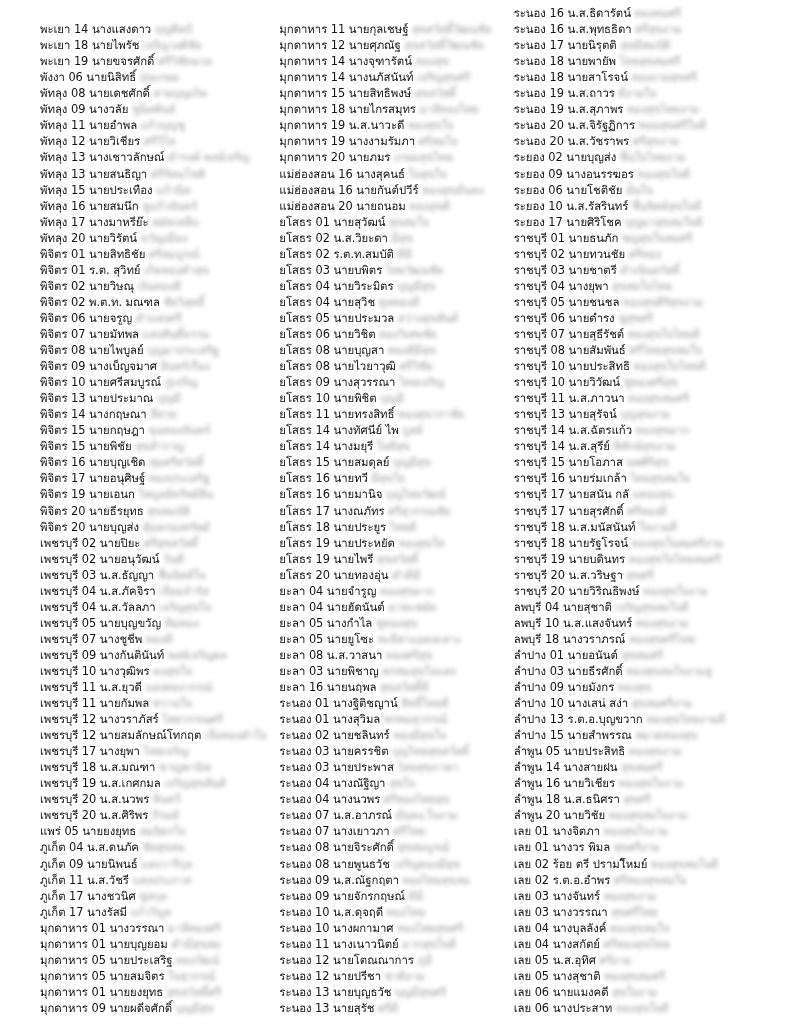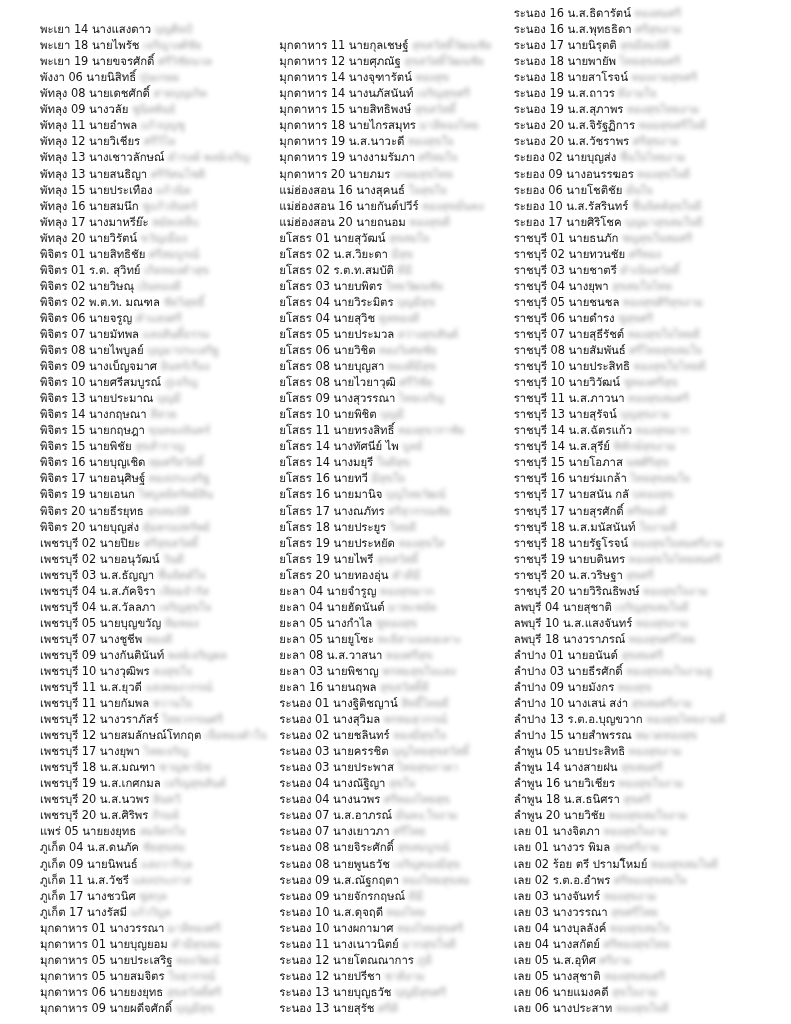--- a/index.html
+++ b/index.html
@@ -296,21 +296,21 @@
       </div>
       <div class="entry">
         <span class="visible">มุกดาหาร 05 นายประเสริฐ</span>
         <span class="redacted">ทองวัฒน์</span>
       </div>
       <div class="entry">
         <span class="visible">มุกดาหาร 05 นายสมจิตร</span>
         <span class="redacted">ใจสุวรรณ์</span>
       </div>
       <div class="entry">
-        <span class="visible">มุกดาหาร 06 นายยงยุทธ</span>
+        <span class="visible">มุกดาหาร 01 นายยงยุทธ</span>
         <span class="redacted">สุขสวัสดิ์ศรี</span>
       </div>
       <div class="entry">
         <span class="visible">มุกดาหาร 09 นายผดีจศักดิ์</span>
         <span class="redacted">บุญมีสุข</span>
       </div>
     </div>
   <div class="column" id="col-2">
       <div class="entry">
         <span class="visible">มุกดาหาร 11 นายกุลเชษฐ์</span>
@@ -412,20 +412,24 @@
         <span class="visible">ยโสธร 11 นายทรงสิทธิ์</span>
         <span class="redacted">ทองสุขวราชัย</span>
       </div>
       <div class="entry">
         <span class="visible">ยโสธร 14 นางทัศนีย์ ไพ</span>
         <span class="redacted">บูลย์</span>
       </div>
       <div class="entry">
         <span class="visible">ยโสธร 14 นางมยุรี</span>
         <span class="redacted">ใจดีสุข</span>
+      </div>
+      <div class="entry">
+        <span class="visible">ยโสธร 15 นายสมดุลย์</span>
+        <span class="redacted">บุญมีสุข</span>
       </div>
       <div class="entry">
         <span class="visible">ยโสธร 16 นายทวี</span>
         <span class="redacted">มีสุขใจ</span>
       </div>
       <div class="entry">
         <span class="visible">ยโสธร 16 นายมานิจ</span>
         <span class="redacted">บุญไทยวัฒน์</span>
       </div>
       <div class="entry">

